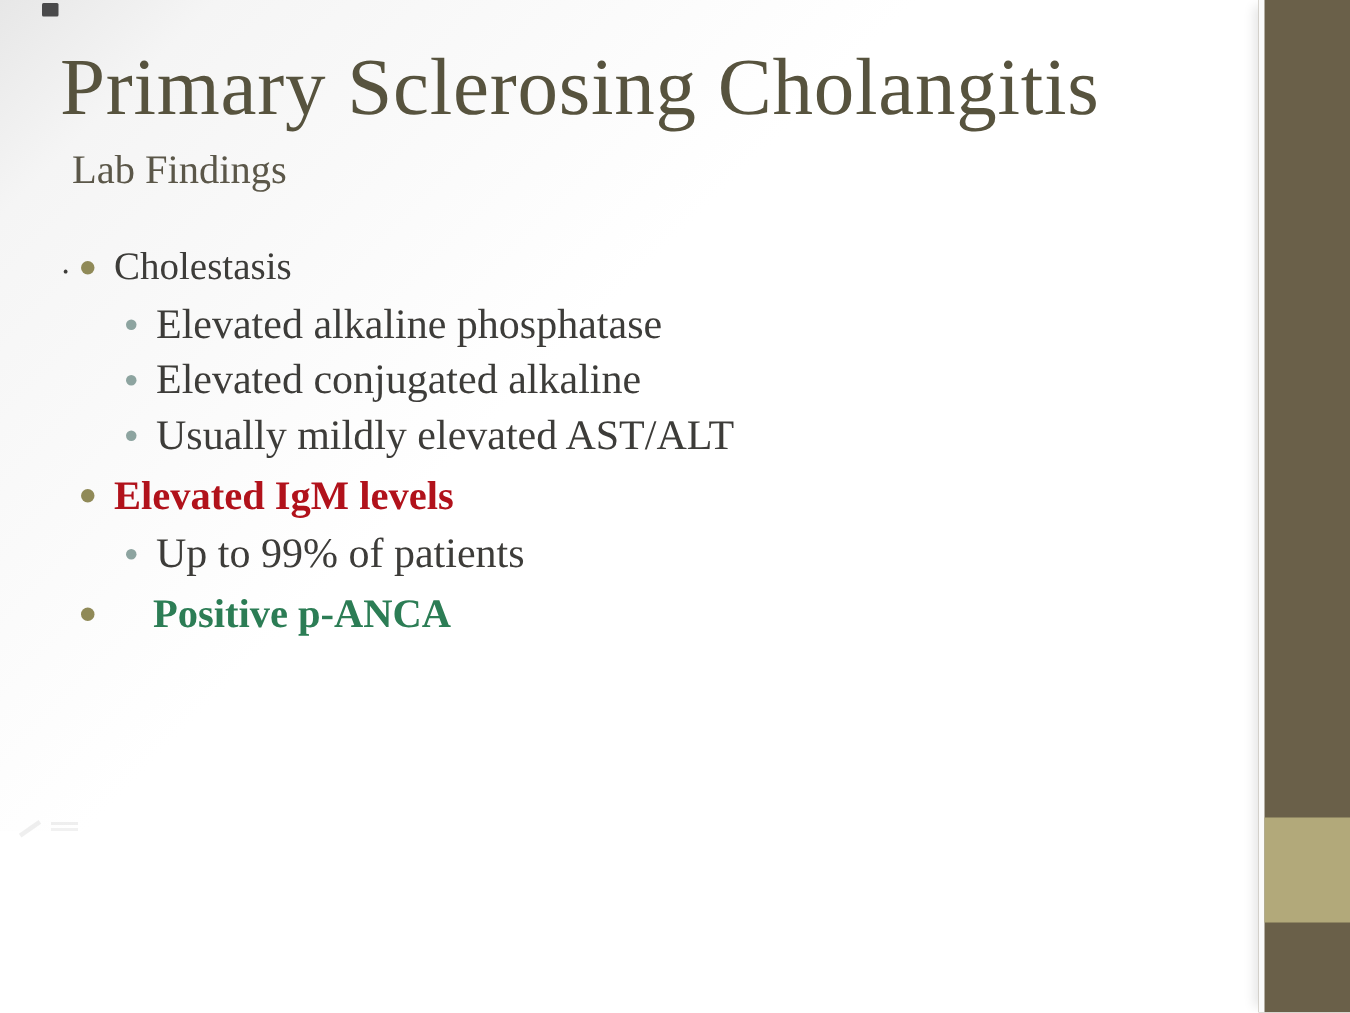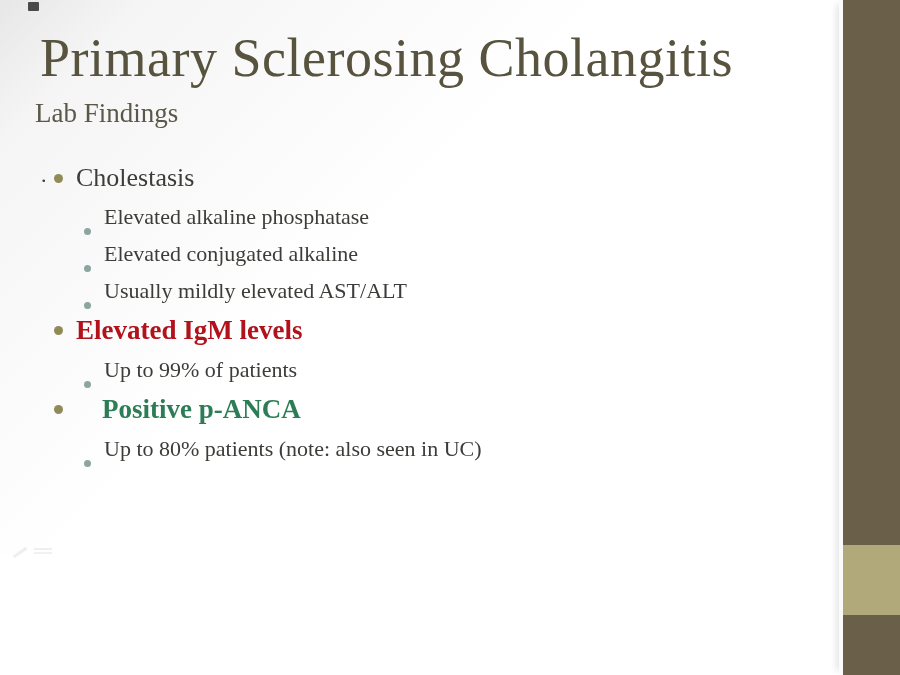--- a/index.html
+++ b/index.html
@@ -33,21 +33,21 @@
     left: 40px;
     top: 26px;
     font-size: 54px;
     line-height: 64px;
     color: #57533e;
     letter-spacing: 0.5px;
     white-space: nowrap;
   }
   .subtitle {
     position: absolute;
-    left: 35px;
+    left: 48px;
     top: 97px;
     font-size: 27px;
     line-height: 32px;
     color: #5b5749;
     white-space: nowrap;
   }
   .stray-period {
     position: absolute;
     left: 41px;
     top: 162px;
@@ -60,21 +60,21 @@
     top: 158px;
     width: 760px;
   }
   .row {
     display: flex;
     align-items: center;
     color: #3d3c39;
     white-space: nowrap;
   }
   .row.l1 { padding-left: 14px; font-size: 26px; line-height: 40px; }
-  .row.l2 { padding-left: 44px; font-size: 22px; line-height: 37px; align-items: flex-end; }
+  .row.l2 { padding-left: 44px; font-size: 28px; line-height: 37px; }
   .row.emph { font-size: 27px; line-height: 42px; font-weight: bold; margin-top: 0; }
   .row.red  { color: #b1121b; }
   .row.green{ color: #2c7d55; gap: 26px; }
   .dot1 {
     flex: 0 0 auto;
     width: 9px; height: 9px;
     border-radius: 50%;
     background: #908a58;
     margin-right: 13px;
   }
@@ -168,24 +168,20 @@
     <div class="row l2">
       <span class="dot2"></span>
       <span>Up to 99% of patients</span>
     </div>
 
     <div class="row l1 emph green">
       <span class="dot1"></span>
       <span>Positive p-ANCA</span>
     </div>
 
-    <div class="row l2">
-      <span class="dot2"></span>
-      <span>Up to 80% patients (note: also seen in UC)</span>
-    </div>
 
   </div>
 
   <div class="sidebar">
     <div class="sidebar-band"></div>
   </div>
 
   <div class="watermark-ghost">
     <span class="wg1"></span>
     <span class="wg2"></span>

